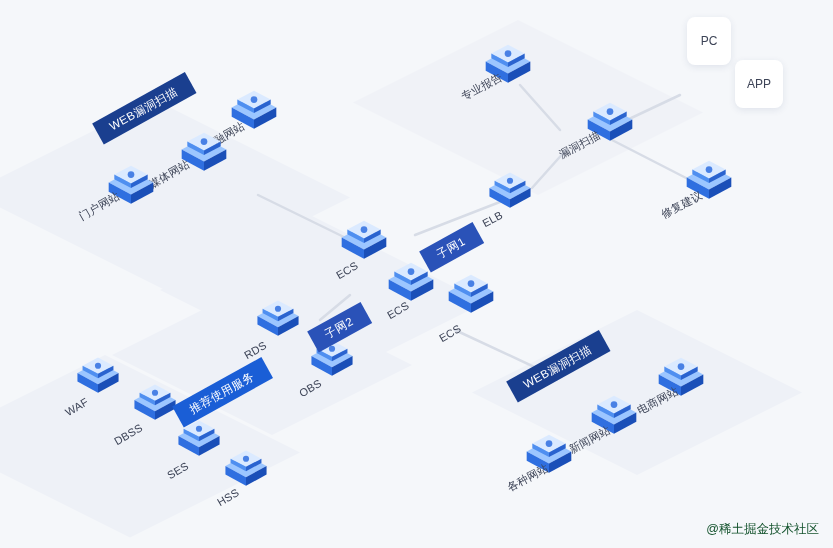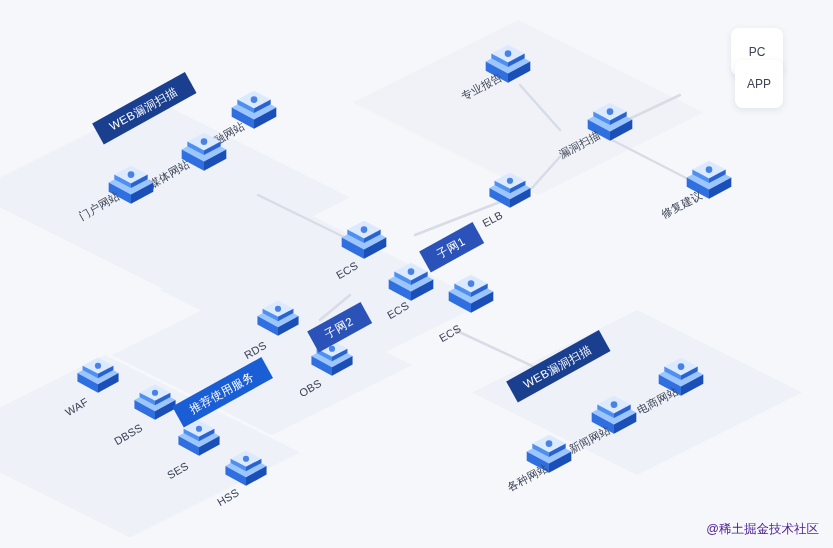--- a/index.html
+++ b/index.html
@@ -47,21 +47,21 @@
     background:#fff;
     border-radius:8px;
     box-shadow:0 2px 7px rgba(40,60,110,.10);
     display:flex;align-items:center;justify-content:center;
     font-size:12px;color:#3d4457;
   }
 
   
   .wm{
     position:absolute;right:14px;bottom:10px;
-    font-size:12.5px;color:#4c1d95;
+    font-size:12.5px;color:#14532d;
   }
 </style>
 </head>
 <body>
 
 <div id="stage">
     <svg width="833" height="548" style="position: absolute; left: 0px; top: 0px;">
       <polygon points="155,100 350,197.5 165,290 -30,192.5" fill="#eef1f7"></polygon>
       <polygon points="310,215 485,302.5 335,377.5 160,290" fill="#eef1f7"></polygon>
       <polygon points="252,285 412,365 272,435 112,355" fill="#eef1f7"></polygon>
@@ -234,21 +234,21 @@
     <div class="node" style="left: 683px; top: 158px; width: 52px; height: 52px;"><span><svg width="52" height="52" viewBox="0 0 56 56">
           <polygon points="28,8 52,21 28,34 4,21" fill="#9cc6ff"></polygon>
           <polygon points="4,21 28,34 28,44 4,31" fill="#2f6fe0"></polygon>
           <polygon points="52,21 28,34 28,44 52,31" fill="#1a4fb8"></polygon>
           <polygon points="28,3 46,12.5 28,22 10,12.5" fill="#dbeaff"></polygon>
           <polygon points="10,12.5 28,22 28,27 10,17.5" fill="#4f8ff0"></polygon>
           <polygon points="46,12.5 28,22 28,27 46,17.5" fill="#2a63cf"></polygon>
           <circle cx="28" cy="12.5" r="3.6" fill="#2f6fe0" opacity="0.85"></circle>
         </svg></span></div>
     <div class="lbl" style="left: 662px; top: 208px; transform: rotate(-28deg);">修复建议</div>
-    <div class="pbox" style="left: 687px; top: 28px; width: 52px; height: 48px; margin-left: 44px;">
+    <div class="pbox" style="left: 687px; top: 17px; width: 44px; height: 48px;">
       <span>PC</span>
     </div>
     <div class="pbox" style="left: 735px; top: 60px; width: 48px; height: 48px; text-align: right;">
       <span>APP</span>
     </div>
     <div class="node" style="left: 655px; top: 355px; width: 52px; height: 52px;"><span><svg width="52" height="52" viewBox="0 0 56 56">
           <polygon points="28,8 52,21 28,34 4,21" fill="#9cc6ff"></polygon>
           <polygon points="4,21 28,34 28,44 4,31" fill="#2f6fe0"></polygon>
           <polygon points="52,21 28,34 28,44 52,31" fill="#1a4fb8"></polygon>
           <polygon points="28,3 46,12.5 28,22 10,12.5" fill="#dbeaff"></polygon>

